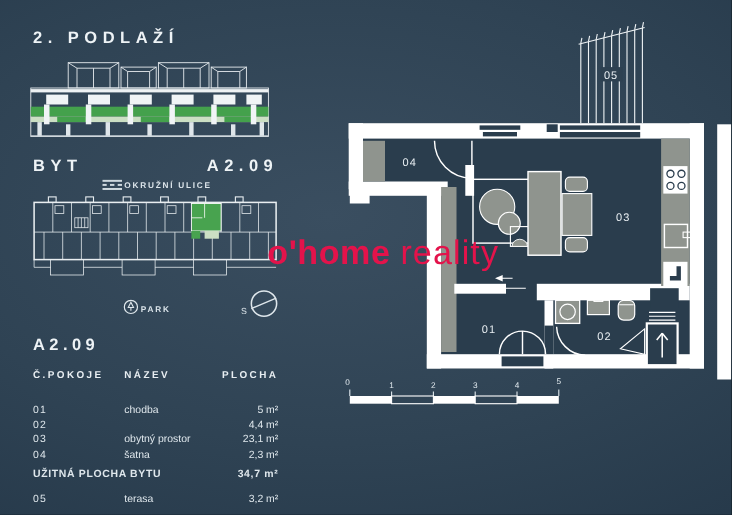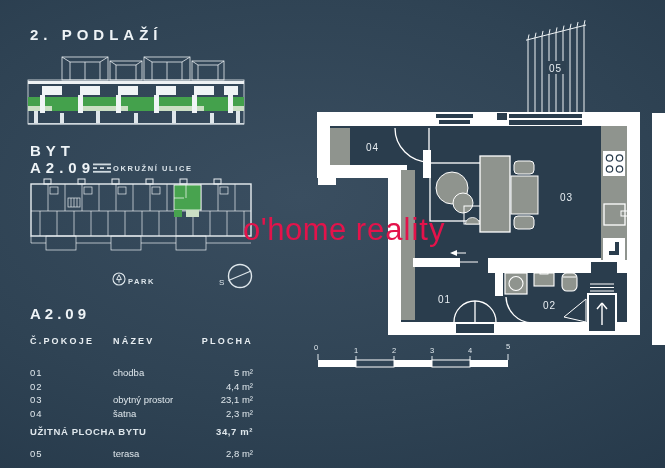--- a/index.html
+++ b/index.html
@@ -16,21 +16,21 @@
   
   .tbl{width:223px;font-size:9.5px;color:#dfe7ec;}
   .tbl-head{display:grid;grid-template-columns:83px 1fr auto;font-size:9px;font-weight:bold;letter-spacing:2.2px;margin-bottom:20px;color:#e8eef2;}
   .tbl-row{display:grid;grid-template-columns:83px 1fr auto;line-height:13.6px;}
   .tbl-row .num{letter-spacing:1px;}
   .tbl-total{display:grid;grid-template-columns:1fr auto;font-weight:bold;line-height:14px;margin-top:5px;letter-spacing:0.6px;}
   .tbl-extra{margin-top:8px;}
   .ar{text-align:right;}
   
   .wm{font-size:31px;color:#e3134b;white-space:nowrap;z-index:40;}
-  .wm b{font-weight:normal;letter-spacing:0.5px;text-align:center;}
+  .wm b{font-weight:bold;letter-spacing:0.5px;text-align:center;}
   .wm span{font-weight:300;margin-left:9px;letter-spacing:1px;margin-top:16px;}
   
   svg{display:block;}
   .wall{fill:#ffffff;}
   .floor{fill:#2a3d4d;}
   .dark{fill:#2a3d4d;}
   .gray{fill:#8f948e;}
   .wline{stroke:#ffffff;stroke-width:1.3;fill:none;}
   .thin{stroke-width:1;}
   .room-label{fill:#e8eef2;font-family:"Liberation Sans",sans-serif;font-size:10px;letter-spacing:1px;}
@@ -79,21 +79,21 @@
       <rect x="34" y="59" width="4" height="11" fill="#dfe6ea"></rect>
       <rect x="70" y="57" width="4" height="13" fill="#dfe6ea"></rect>
       <rect x="108" y="59" width="4" height="11" fill="#dfe6ea"></rect>
       <rect x="146" y="57" width="4" height="13" fill="#dfe6ea"></rect>
       <rect x="184" y="59" width="4" height="11" fill="#dfe6ea"></rect>
       <rect x="210" y="57" width="4" height="13" fill="#dfe6ea"></rect>
       <rect x="2" y="69" width="216" height="1.5" fill="#cfd8dd"></rect>
     </g>
   </svg>
 
-  <div class="abs row-flex" style="left:30px;top:142px;width:223px;flex-direction:column;">
+  <div class="abs row-flex" style="left:30px;top:142px;width:223px;">
     <div class="h-title">BYT</div>
     <div class="h-title">A2.09</div>
   </div>
 
   <div class="abs icon-row" style="left:93px;top:162px;">
     <svg width="18" height="12" viewBox="0 0 18 12">
       <rect x="0" y="1.5" width="18" height="1.8" fill="#cfd9df"></rect>
       <rect x="0" y="5.2" width="4" height="1.8" fill="#cfd9df"></rect>
       <rect x="7" y="5.2" width="4" height="1.8" fill="#cfd9df"></rect>
       <rect x="14" y="5.2" width="4" height="1.8" fill="#cfd9df"></rect>
@@ -179,21 +179,21 @@
       <div>šatna</div>
       <div class="ar">2,3 m²</div>
     </div>
     <div class="tbl-total">
       <div>UŽITNÁ PLOCHA BYTU</div>
       <div class="ar">34,7 m²</div>
     </div>
     <div class="tbl-row tbl-extra">
       <div class="num">05</div>
       <div>terasa</div>
-      <div class="ar">2,8 m²</div>
+      <div class="ar">3,2 m²</div>
     </div>
   </div>
 
   <svg class="abs" style="left:300px;top:5px;" width="365" height="368" viewBox="300 5 365 368">
 
     <g stroke="#f0f4f6" stroke-width="1">
       <line x1="526" y1="40.2" x2="586" y2="25"></line>
       <line x1="528" y1="39.5" x2="528" y2="123"></line>
       <line x1="535" y1="37.7" x2="535" y2="123"></line>
       <line x1="542" y1="35.9" x2="542" y2="123"></line>

